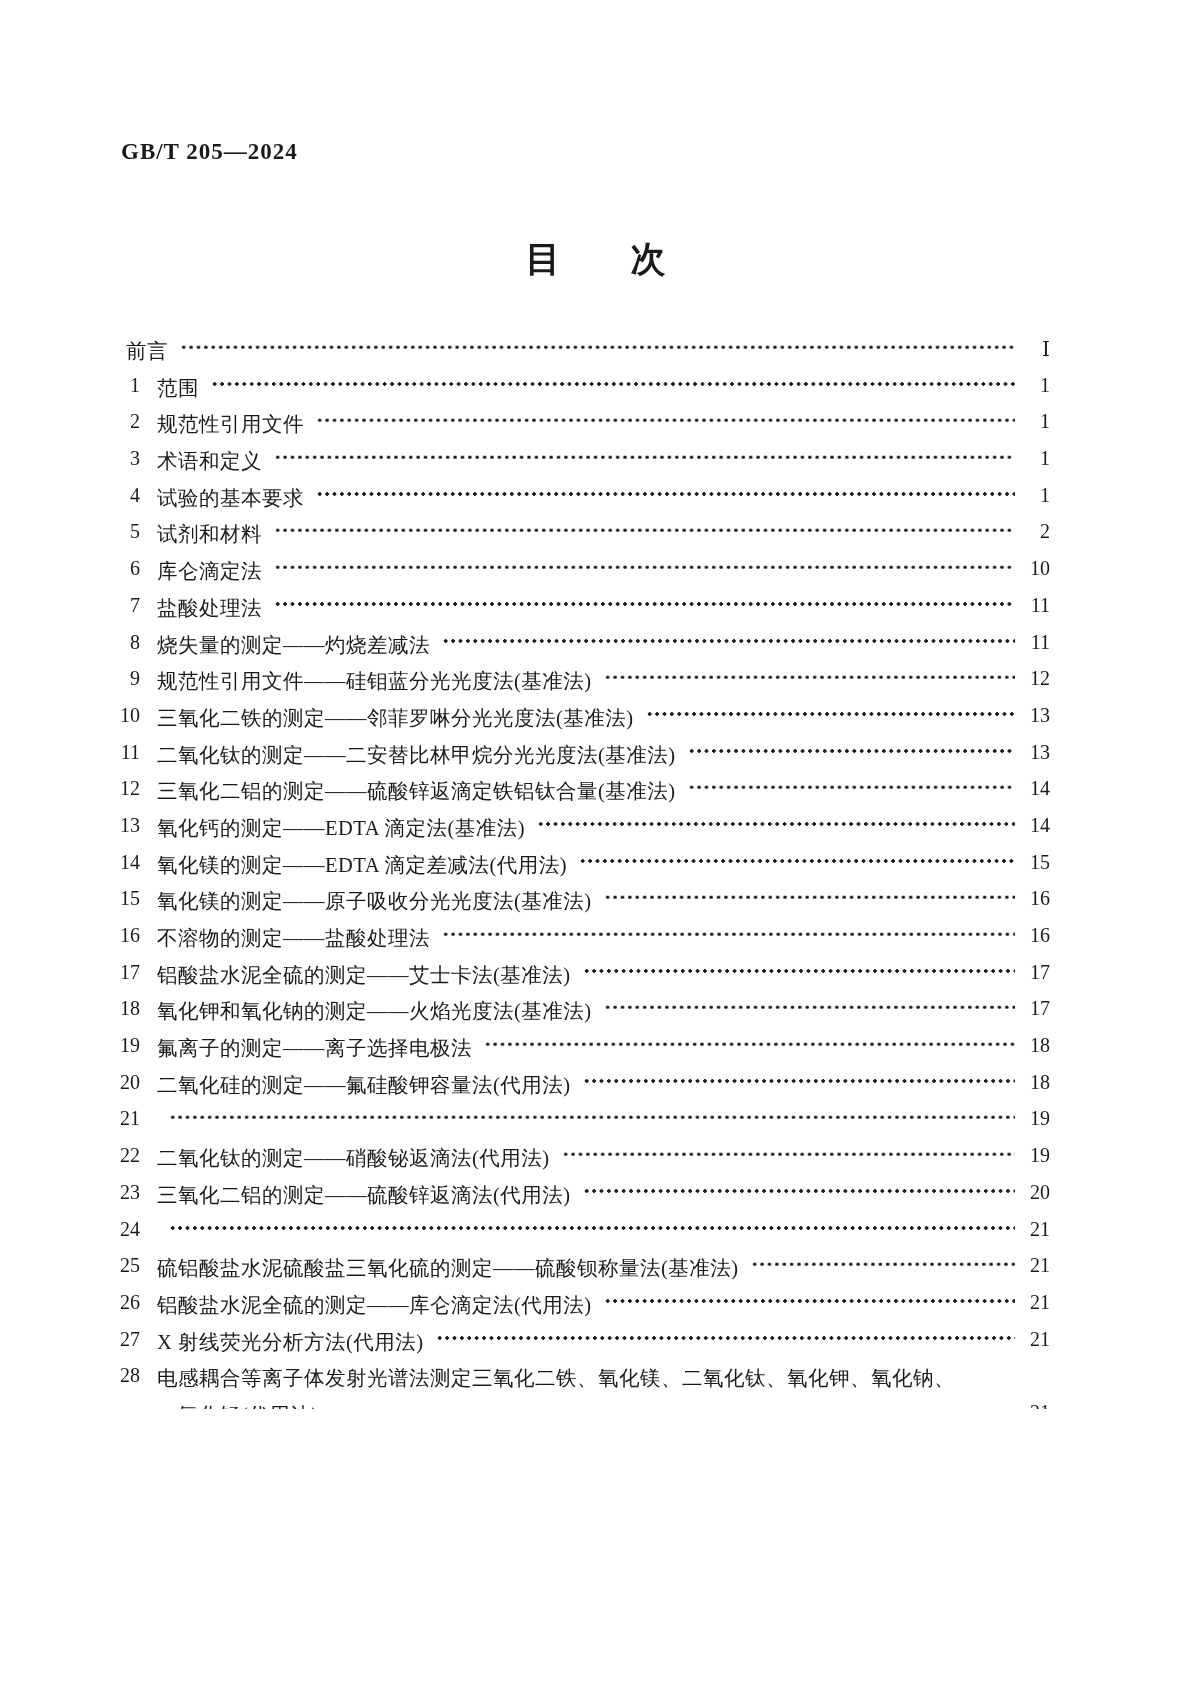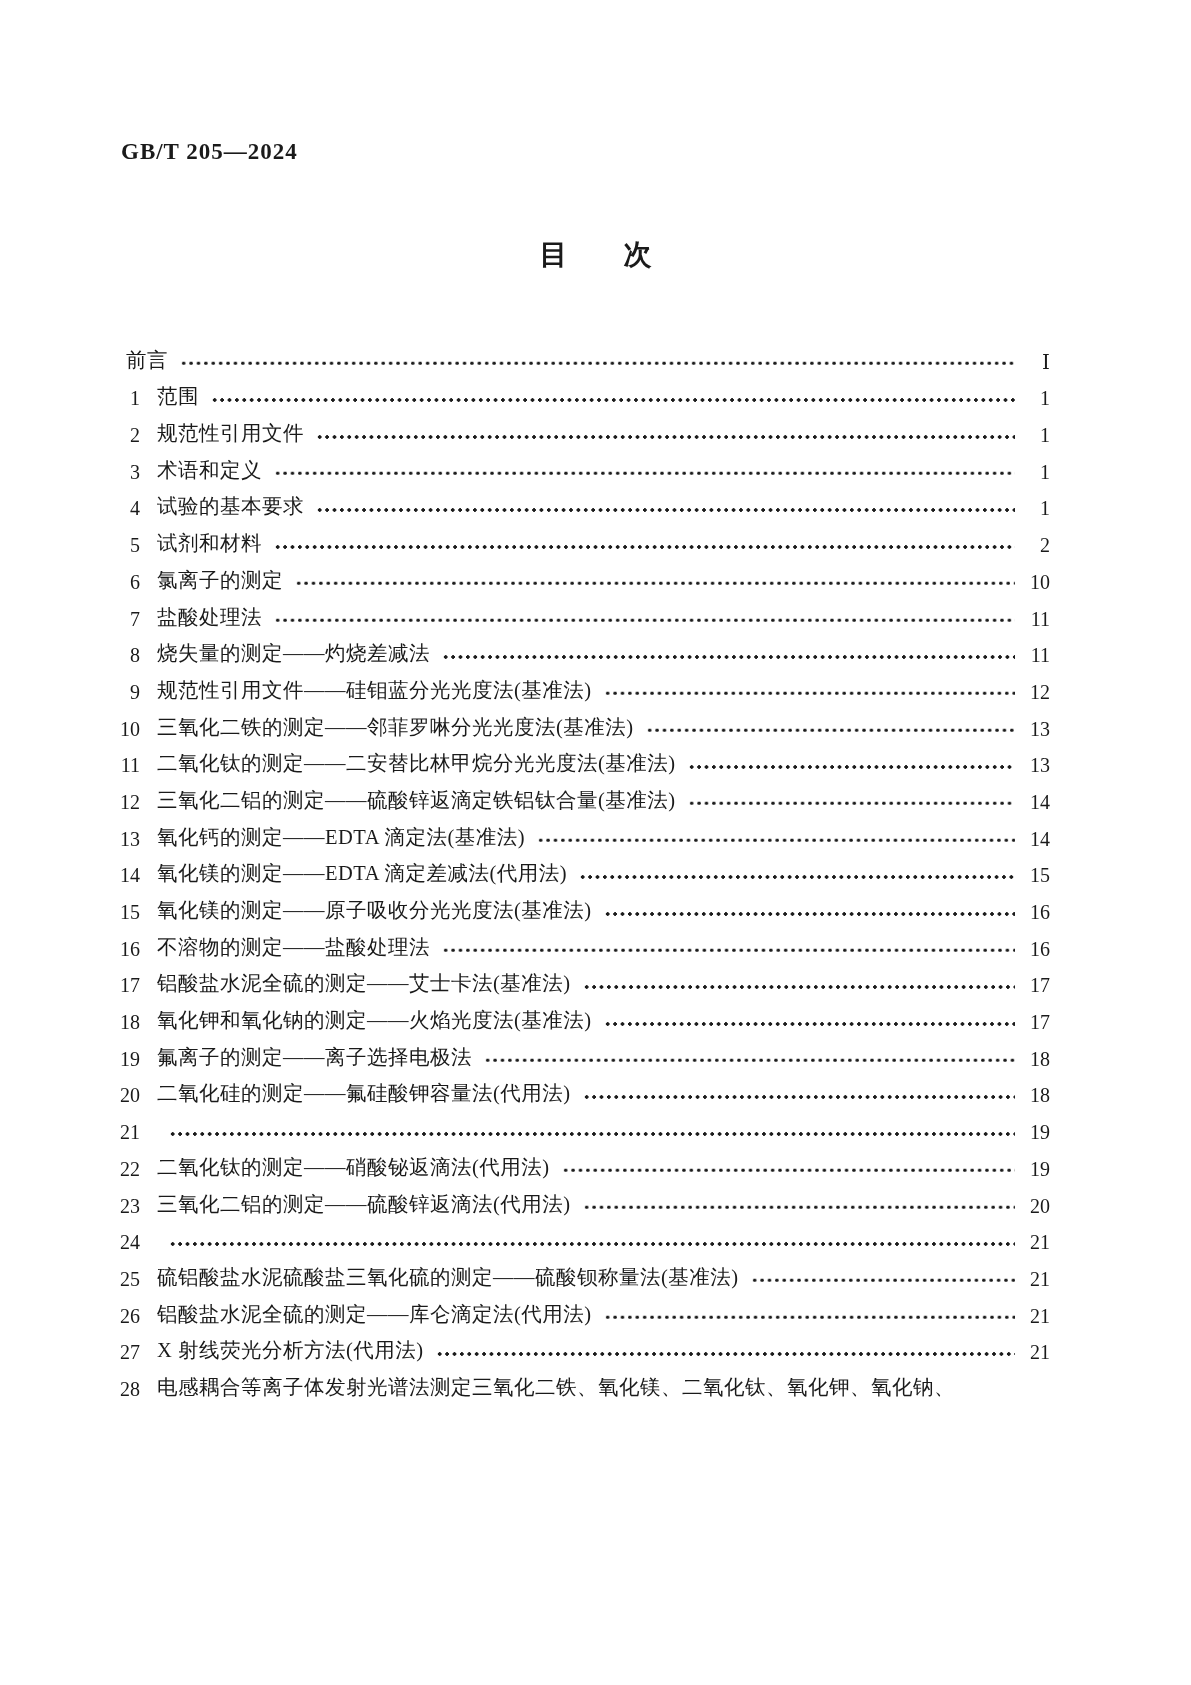--- a/index.html
+++ b/index.html
@@ -25,33 +25,33 @@
     letter-spacing: 1px;
     white-space: pre;
   }
   .doc-title {
     position: absolute;
     left: 0;
     right: 0;
     top: 236px;
     text-align: center;
     font-family: Liberation Mono, monospace;
-    font-size: 28px;
+    font-size: 35px;
     font-weight: 700;
     white-space: pre;
   }
   .toc {
     position: absolute;
     left: 118px;
     top: 337px;
     width: 932px;
   }
   .toc-row {
     display: flex;
-    align-items: flex-end;
+    align-items: flex-start;
     height: 36.7px;
     font-size: 20.5px;
     white-space: nowrap;
   }
   .toc-num {
     flex: none;
     width: 22px;
     text-align: right;
     margin-right: 17px;
     font-size: 20px;
@@ -115,21 +115,21 @@
         <span class="toc-page">1</span>
       </div>
       <div class="toc-row">
         <span class="toc-num">5</span>
         <span class="toc-title">试剂和材料</span>
         <span class="leader"></span>
         <span class="toc-page">2</span>
       </div>
       <div class="toc-row">
         <span class="toc-num">6</span>
-        <span class="toc-title">氯离子的测定</span>
+        <span class="toc-title">库仑滴定法</span>
         <span class="leader"></span>
         <span class="toc-page">10</span>
       </div>
       <div class="toc-row">
         <span class="toc-num">7</span>
         <span class="toc-title">盐酸处理法</span>
         <span class="leader"></span>
         <span class="toc-page">11</span>
       </div>
       <div class="toc-row">

